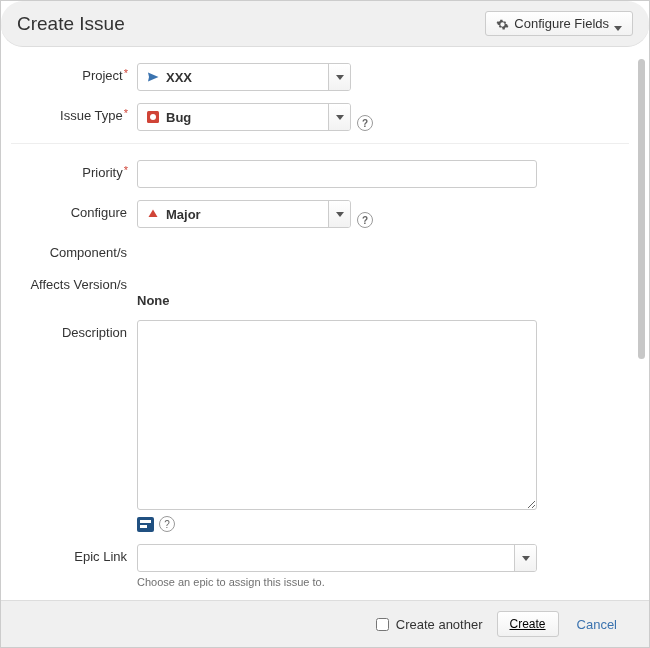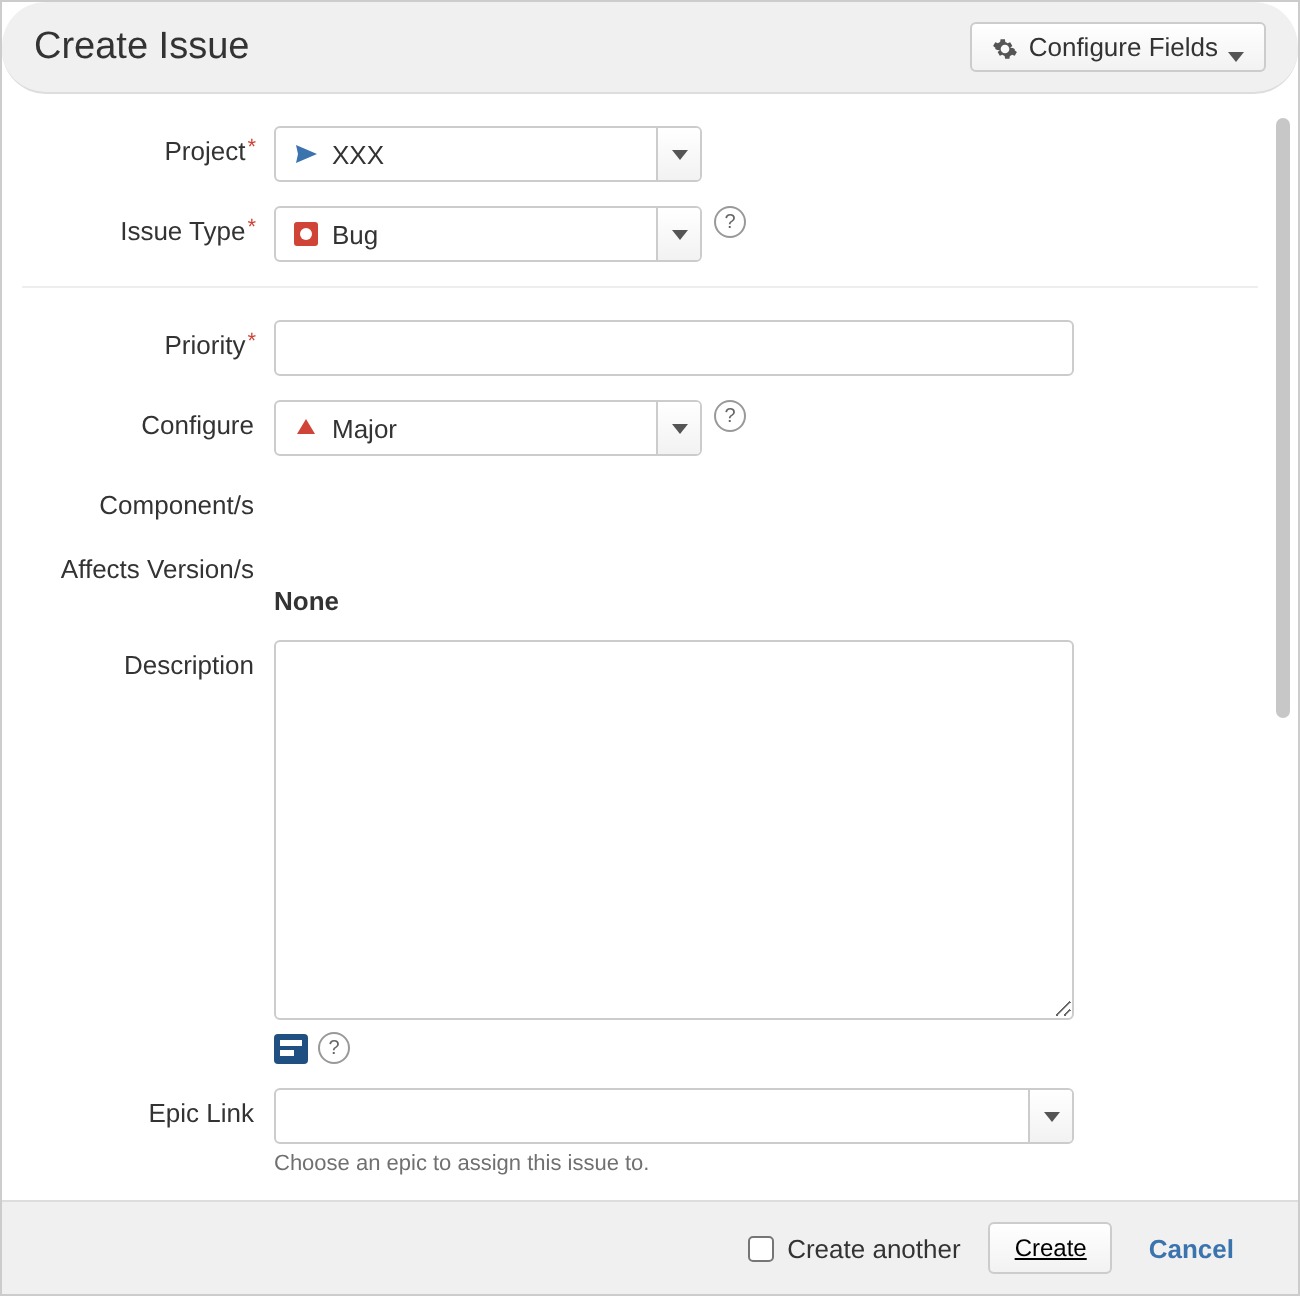--- a/index.html
+++ b/index.html
@@ -112,22 +112,23 @@
     height: 100%;
     border-left: 1px solid #ccc;
     display: flex;
     align-items: center;
     justify-content: center;
     background: linear-gradient(#fff, #f2f2f2);
     cursor: pointer;
   }
   .field-row {
     display: flex;
-    align-items: flex-start;
+    align-items: flex-end;
     gap: 6px;
+    font-weight: bold;
   }
   .help-icon {
     width: 16px;
     height: 16px;
     border: 1px solid #999;
     border-radius: 50%;
     display: flex;
     align-items: center;
     justify-content: center;
     font-size: 10px;
@@ -192,21 +193,20 @@
     cursor: pointer;
     text-decoration: underline;
   }
   .btn-link {
     background: none;
     border: none;
     color: #3b73af;
     font-size: 13px;
     cursor: pointer;
     padding: 5px 4px;
-    font-weight: bold;
   }
   .icon-gear svg, .icon-caret svg { display: block; }
   .proj-icon {
     width: 14px; height: 14px;
     display:inline-flex; align-items:center; justify-content:center;
   }
   .below-textarea {
     display: flex;
     gap: 5px;
     margin-top: 6px;

